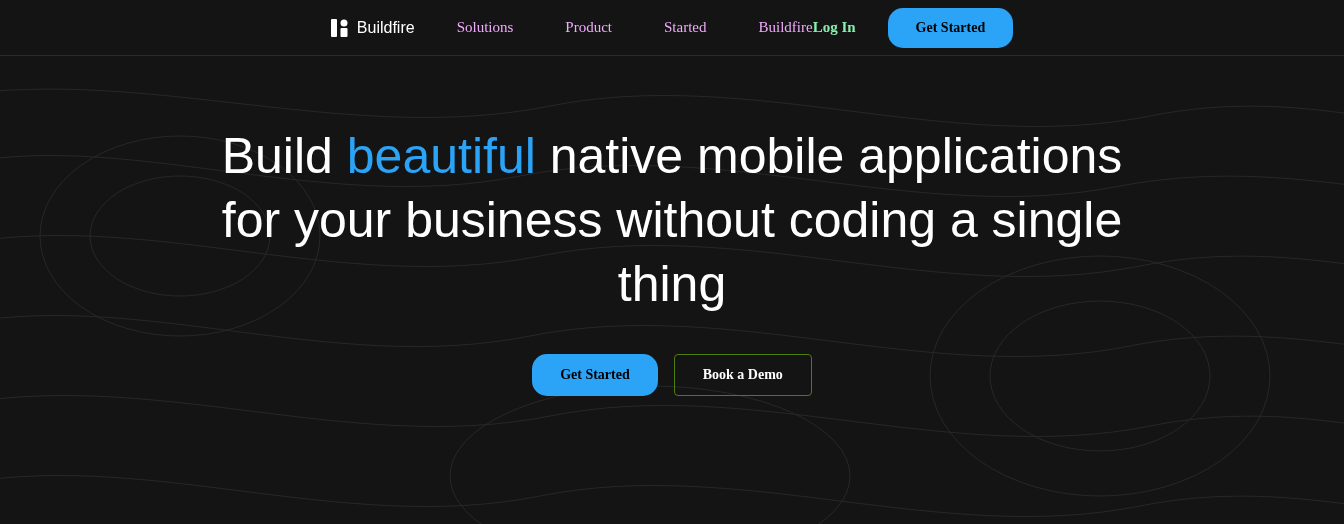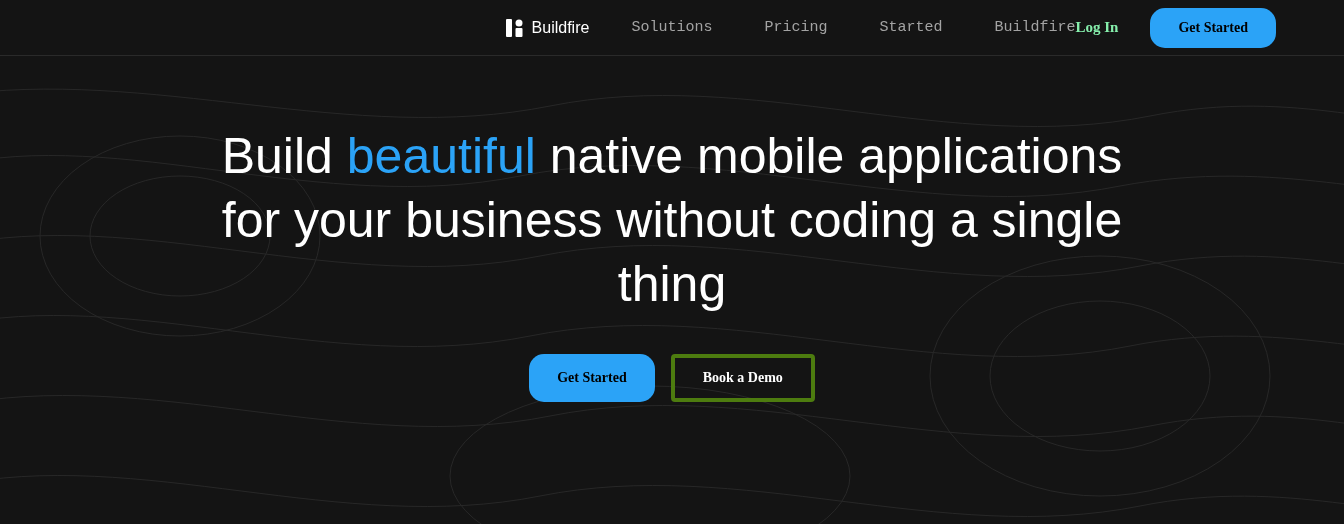--- a/index.html
+++ b/index.html
@@ -21,22 +21,22 @@
       top: 56px;
       left: 0;
       right: 0;
       bottom: 0;
       opacity: 0.08;
       pointer-events: none;
     }
     .header {
       display: flex;
       align-items: center;
-      justify-content: flex-end;
-      padding: 12px 68px;
+      justify-content: center;
+      padding: 12px 22px;
       border-bottom: 1px solid #2a2a2a;
       height: 56px;
       position: relative;
       z-index: 2;
       background: #141414;
     }
     .header-left {
       display: flex;
       align-items: center;
       gap: 42px;
@@ -52,23 +52,23 @@
     }
     .logo-icon {
       display: flex;
       align-items: center;
     }
     .nav {
       display: flex;
       gap: 52px;
     }
     .nav-item {
-      font-family: Liberation Mono, monospace;
+      font-family: Liberation Serif, serif;
       font-size: 15px;
-      color: #a3a3a3;
+      color: #f0abfc;
       cursor: pointer;
     }
     .header-right {
       display: flex;
       align-items: center;
       gap: 32px;
     }
     .login-link {
       font-family: Georgia, serif;
       font-size: 15px;
@@ -87,21 +87,21 @@
       border-radius: 15px;
       cursor: pointer;
     }
     .btn-secondary {
       background-color: transparent;
       color: #ffffff;
       font-family: Georgia, serif;
       font-weight: bold;
       font-size: 14px;
       padding: 12px 28px;
-      border: 4px solid #4d7c0f;
+      border: 1px solid #4d7c0f;
       border-radius: 4px;
       cursor: pointer;
     }
     .hero {
       position: relative;
       z-index: 1;
       text-align: center;
       padding-top: 68px;
       padding-left: 48px;
       padding-right: 48px;
@@ -161,21 +161,21 @@
         <svg width="18" height="18" viewBox="0 0 18 18">
           <rect x="0" y="0" width="6" height="18" rx="1" fill="#ffffff"></rect>
           <circle cx="13" cy="4" r="3.5" fill="#ffffff"></circle>
           <rect x="9.5" y="9" width="7" height="9" rx="1" fill="#ffffff"></rect>
         </svg>
       </span>
       <span>Buildfire</span>
     </div>
     <nav class="nav">
       <span class="nav-item">Solutions</span>
-      <span class="nav-item">Pricing</span>
+      <span class="nav-item">Product</span>
       <span class="nav-item">Started</span>
       <span class="nav-item">Buildfire</span>
     </nav>
   </div>
   <div class="header-right">
     <span class="login-link">Log In</span>
     <button class="btn-primary">Get Started</button>
   </div>
 </header>
 

